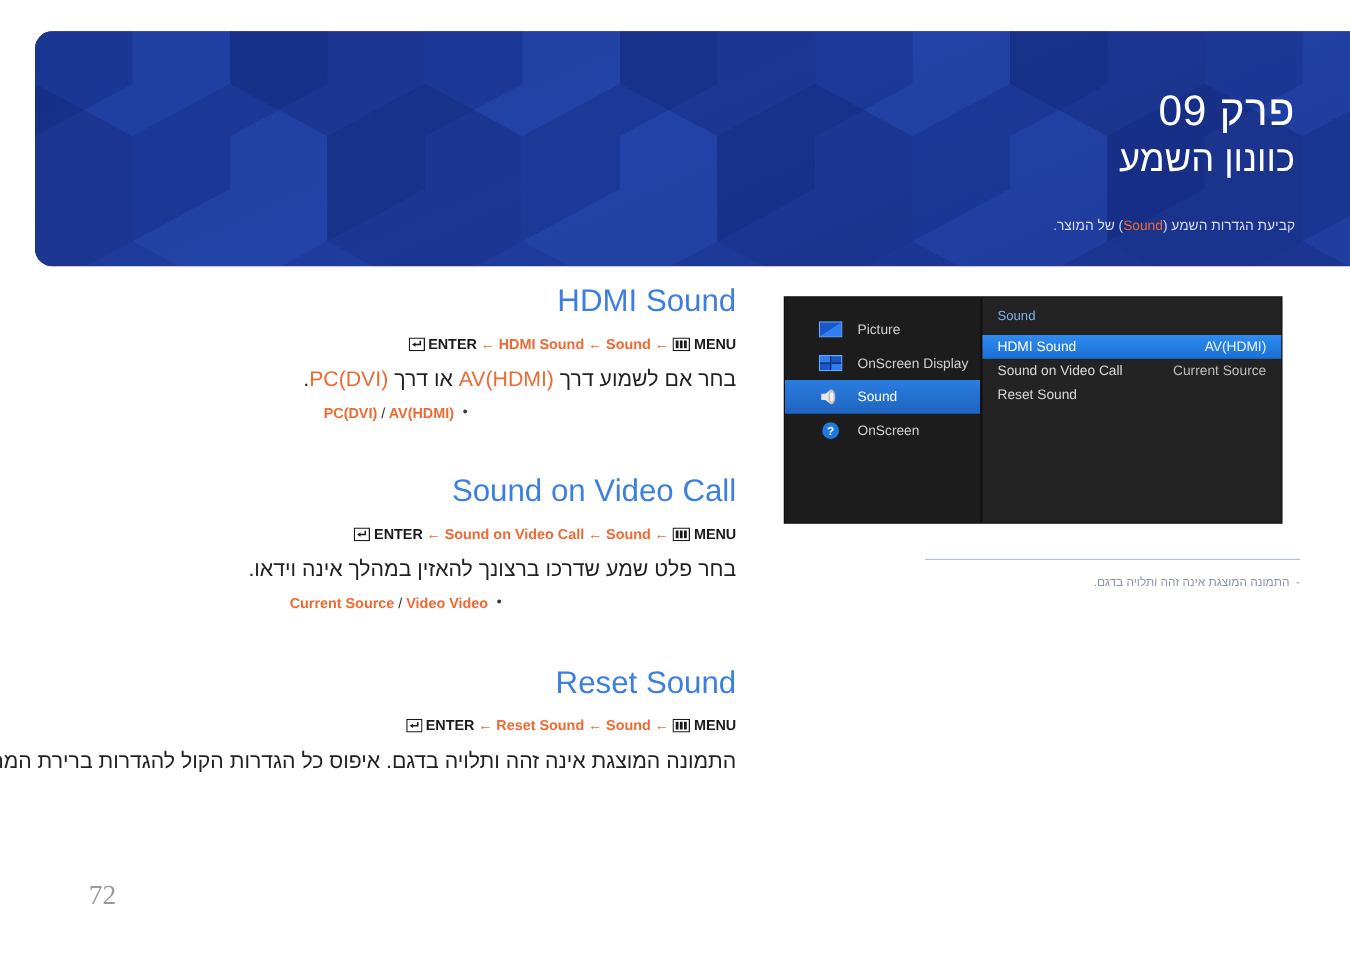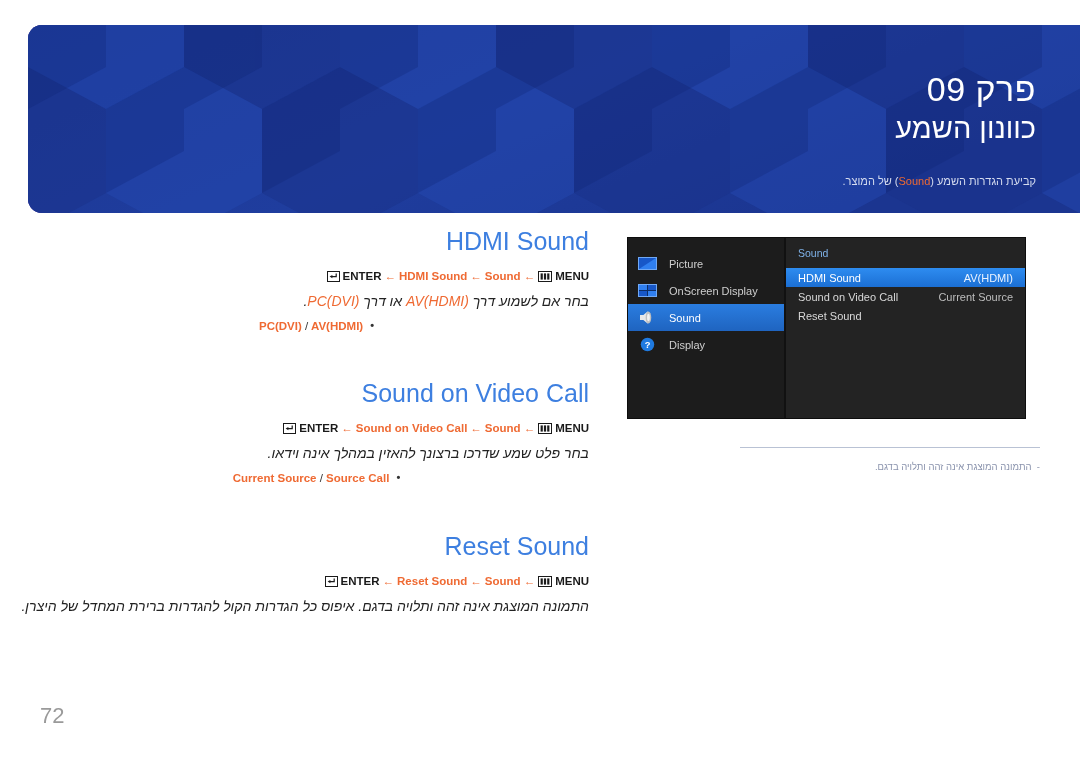--- a/index.html
+++ b/index.html
@@ -71,26 +71,25 @@
   .crumb .tok { color: #ef6a33; font-weight: 600; }
   .crumb .kw  { color: #1a1a1a; font-weight: 700; }
   .crumb .arw { color: #ef6a33; padding: 0 3px; font-weight: 400; }
   .ico {
     display: inline-block;
     vertical-align: -2px;
     margin-right: 3px;
   }
   .body-line {
     margin-top: 7px;
-    font-size: 14px;
+    font-size: 17px;
     color: #222222;
     text-align: right;
     direction: rtl;
     line-height: 1.55;
-    font-style: italic;
   }
   .body-line .en { color: #ef6a33; }
   .bullet-line {
     margin-top: 7px;
     font-size: 11.5px;
     text-align: center;
     direction: rtl;
     color: #ef6a33;
     font-weight: 600;
   }
@@ -114,21 +113,21 @@
   }
   .osd-left {
     width: 156px;
     background: #1c1c1c;
     padding-top: 12px;
   }
   .osd-item {
     display: flex;
     align-items: center;
     height: 27px;
-    padding-left: 8px;
+    padding-left: 25px;
     color: #cfcfcf;
     font-size: 11px;
     position: relative;
   }
   .osd-item.sel { background: linear-gradient(#2a7de0, #1f64c0); color: #ffffff; }
   .osd-item .mi { width: 22px; height: 18px; margin-right: 11px; flex: none;
                   display: flex; align-items: center; justify-content: center; }
   .osd-right {
     flex: 1;
     background: #232323;
@@ -175,24 +174,25 @@
     text-align: right;
     direction: rtl;
     font-size: 9.5px;
     color: #8a93ad;
     line-height: 1.5;
   }
 
   
   .pagenum {
     position: absolute;
-    left: 40px; bottom: 34px;
+    left: 71px; bottom: 34px;
     font-size: 22px;
     color: #9a9a9a;
     font-weight: 300;
+    font-family: Liberation Serif, serif;
   }
 </style>
 </head>
 <body>
 
 <div class="page">
 
   <div class="banner">
     <div class="banner-pattern">
       <svg viewBox="0 0 1052 188" preserveAspectRatio="none" aria-hidden="true">
@@ -292,21 +292,21 @@
             <rect x="0.5" y="0.5" width="13" height="10" fill="none" stroke="#1a1a1a"></rect>
             <rect x="2.6" y="2.4" width="2.2" height="6.2" fill="#1a1a1a"></rect>
             <rect x="5.9" y="2.4" width="2.2" height="6.2" fill="#1a1a1a"></rect>
             <rect x="9.2" y="2.4" width="2.2" height="6.2" fill="#1a1a1a"></rect>
           </svg>
         </span><span class="kw">MENU</span>
       </div>
 
       <div class="body-line">בחר פלט שמע שדרכו ברצונך להאזין במהלך אינה וידאו.</div>
 
-      <div class="bullet-line"><span class="dot">•</span><span>Current Source</span> <span class="sep">/</span> <span>Source Call</span></div>
+      <div class="bullet-line"><span class="dot">•</span><span>Current Source</span> <span class="sep">/</span> <span>Video Video</span></div>
     </div>
   </div>
 
   <div style="position:absolute; left:0; top:533px; width:1080px;">
     <div style="position:absolute; right:491px; top:0; width:960px;">
       <div class="sec-title">Reset Sound</div>
 
       <div class="crumb">
         <span class="ico">
           <svg width="13" height="11" viewBox="0 0 13 11" aria-hidden="true">
@@ -366,21 +366,21 @@
         <span>Sound</span>
       </div>
 
       <div class="osd-item">
         <span class="mi">
           <svg width="15" height="15" viewBox="0 0 16 16" aria-hidden="true">
             <circle cx="8" cy="8" r="7.2" fill="#1f7ae0"></circle>
             <text x="8" y="11.6" font-size="10" font-family="Liberation Sans, sans-serif" font-weight="bold" fill="#ffffff" text-anchor="middle">?</text>
           </svg>
         </span>
-        <span>Display</span>
+        <span>OnScreen</span>
       </div>
     </div>
 
     <div class="osd-right">
       <div class="osd-head">Sound</div>
 
       <div class="osd-row hl">
         <span>HDMI Sound</span>
         <span class="val">AV(HDMI)</span>
       </div>

